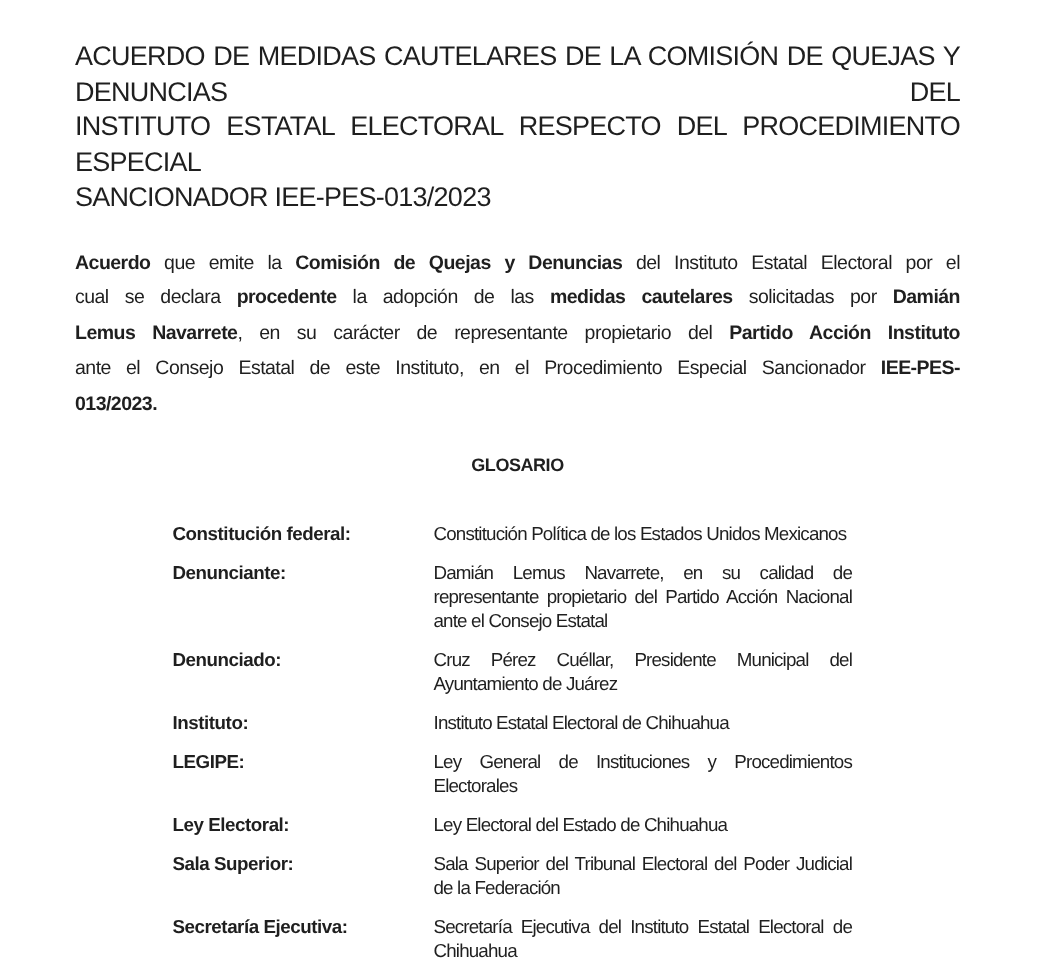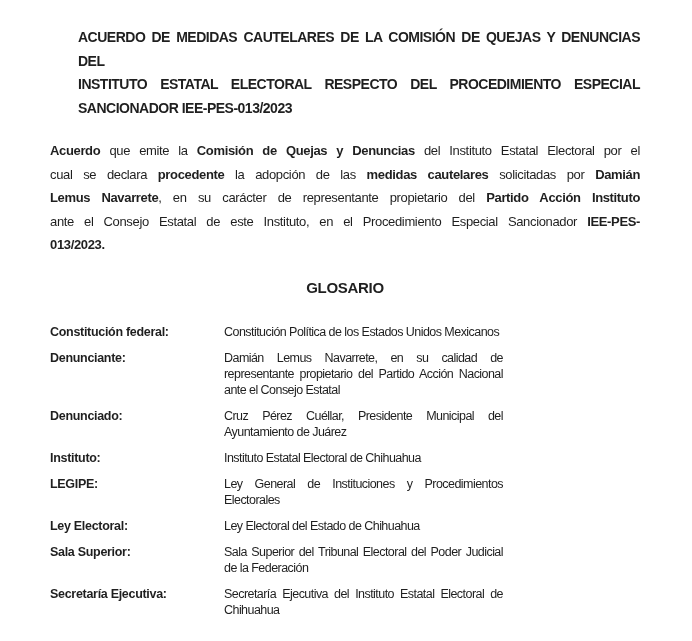--- a/index.html
+++ b/index.html
@@ -13,54 +13,54 @@
     height: 641px;
     box-sizing: border-box;
     padding: 26px 52px 0 50px;
     background: #ffffff;
     color: #1f1f1f;
     font-family: "Liberation Sans", sans-serif;
     overflow: hidden;
   }
   
   .title {
-    font-size: 14px;
-    font-weight: 700;
+    font-size: 18px;
+    font-weight: 400;
     letter-spacing: -0.5px;
     line-height: 23.5px;
-    margin-left: 28px;
   }
   .jline {
     text-align: justify;
     text-align-last: justify;
   }
   .jline-last {
     text-align: left;
     text-align-last: left;
   }
   
   .paragraph {
     margin-top: 19px;
     font-size: 13px;
     letter-spacing: -0.35px;
     line-height: 23.5px;
   }
   .paragraph .b { font-weight: 700; }
   
   .glossary-heading {
     margin-top: 19px;
-    font-size: 15px;
+    font-size: 12px;
     font-weight: 700;
     letter-spacing: -0.3px;
     line-height: 23.5px;
     text-align: center;
   }
   
   .glossary {
     margin-top: 25px;
+    margin-left: 65px;
   }
   .glossary-row {
     display: flex;
     align-items: flex-start;
     margin-bottom: 10px;
   }
   .glossary-term {
     width: 174px;
     flex: 0 0 174px;
     font-size: 12.5px;

